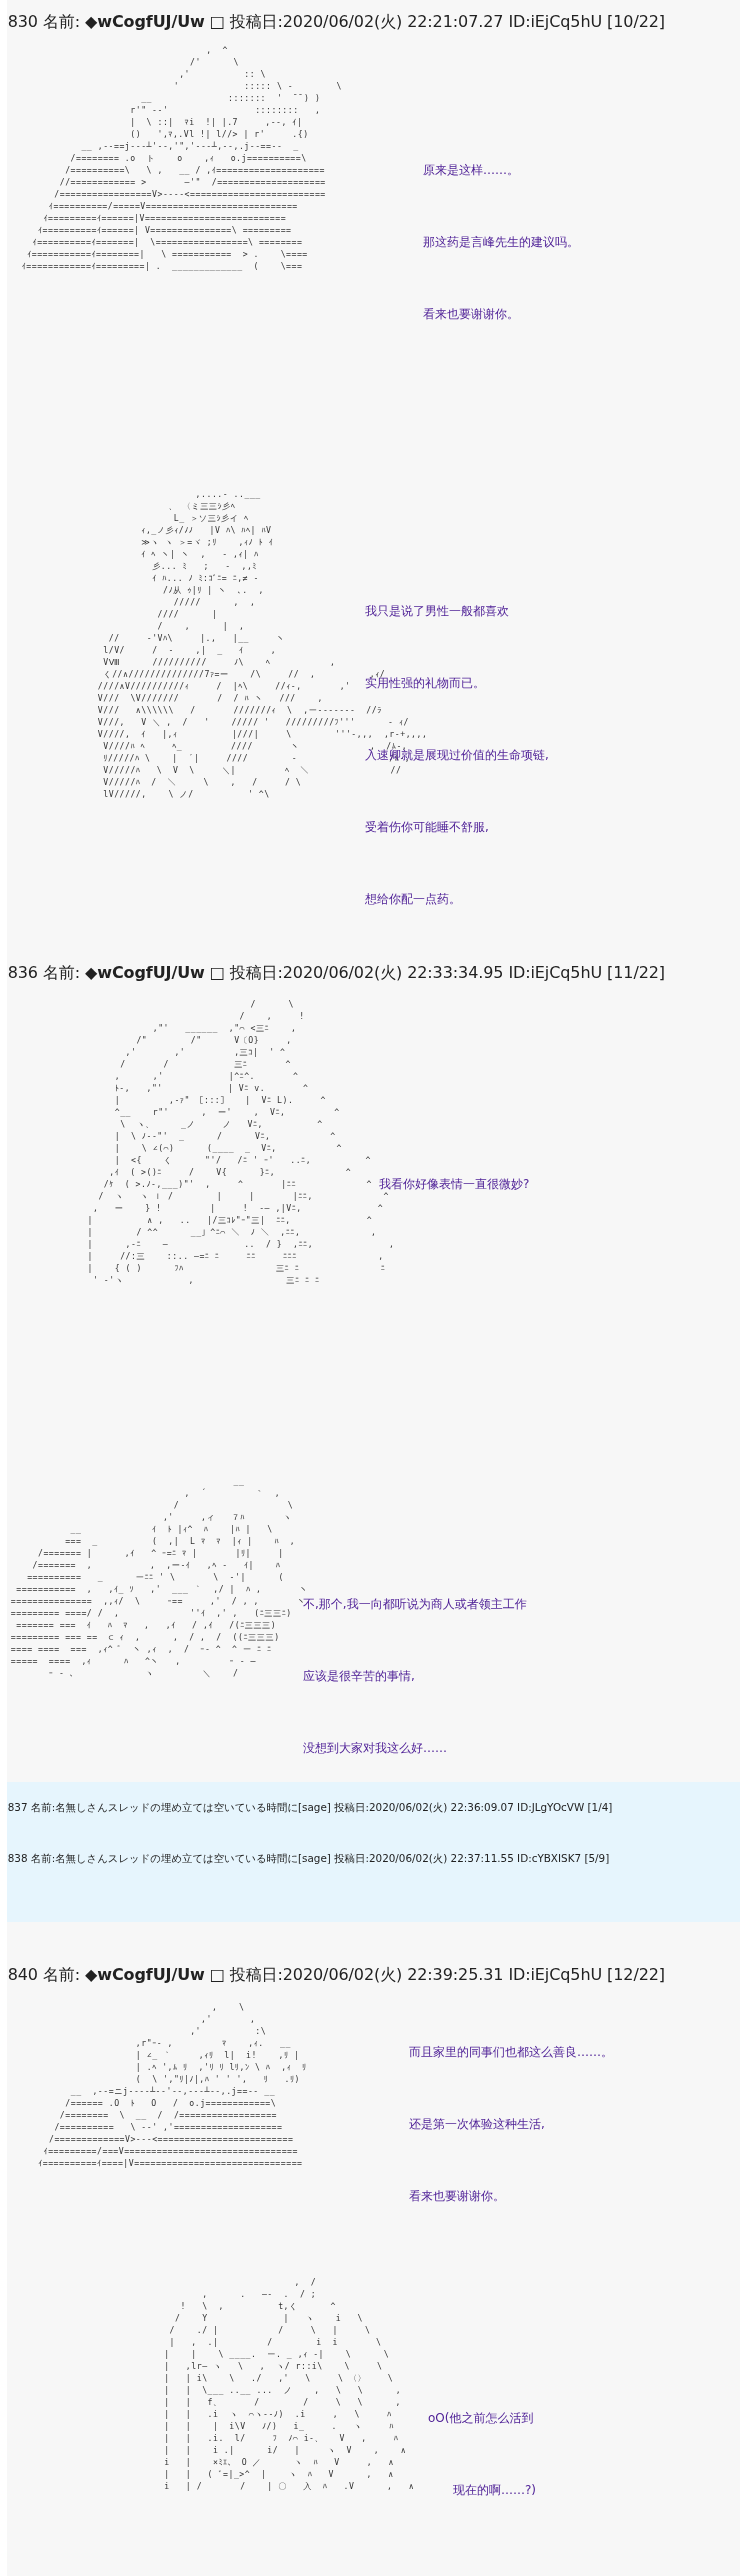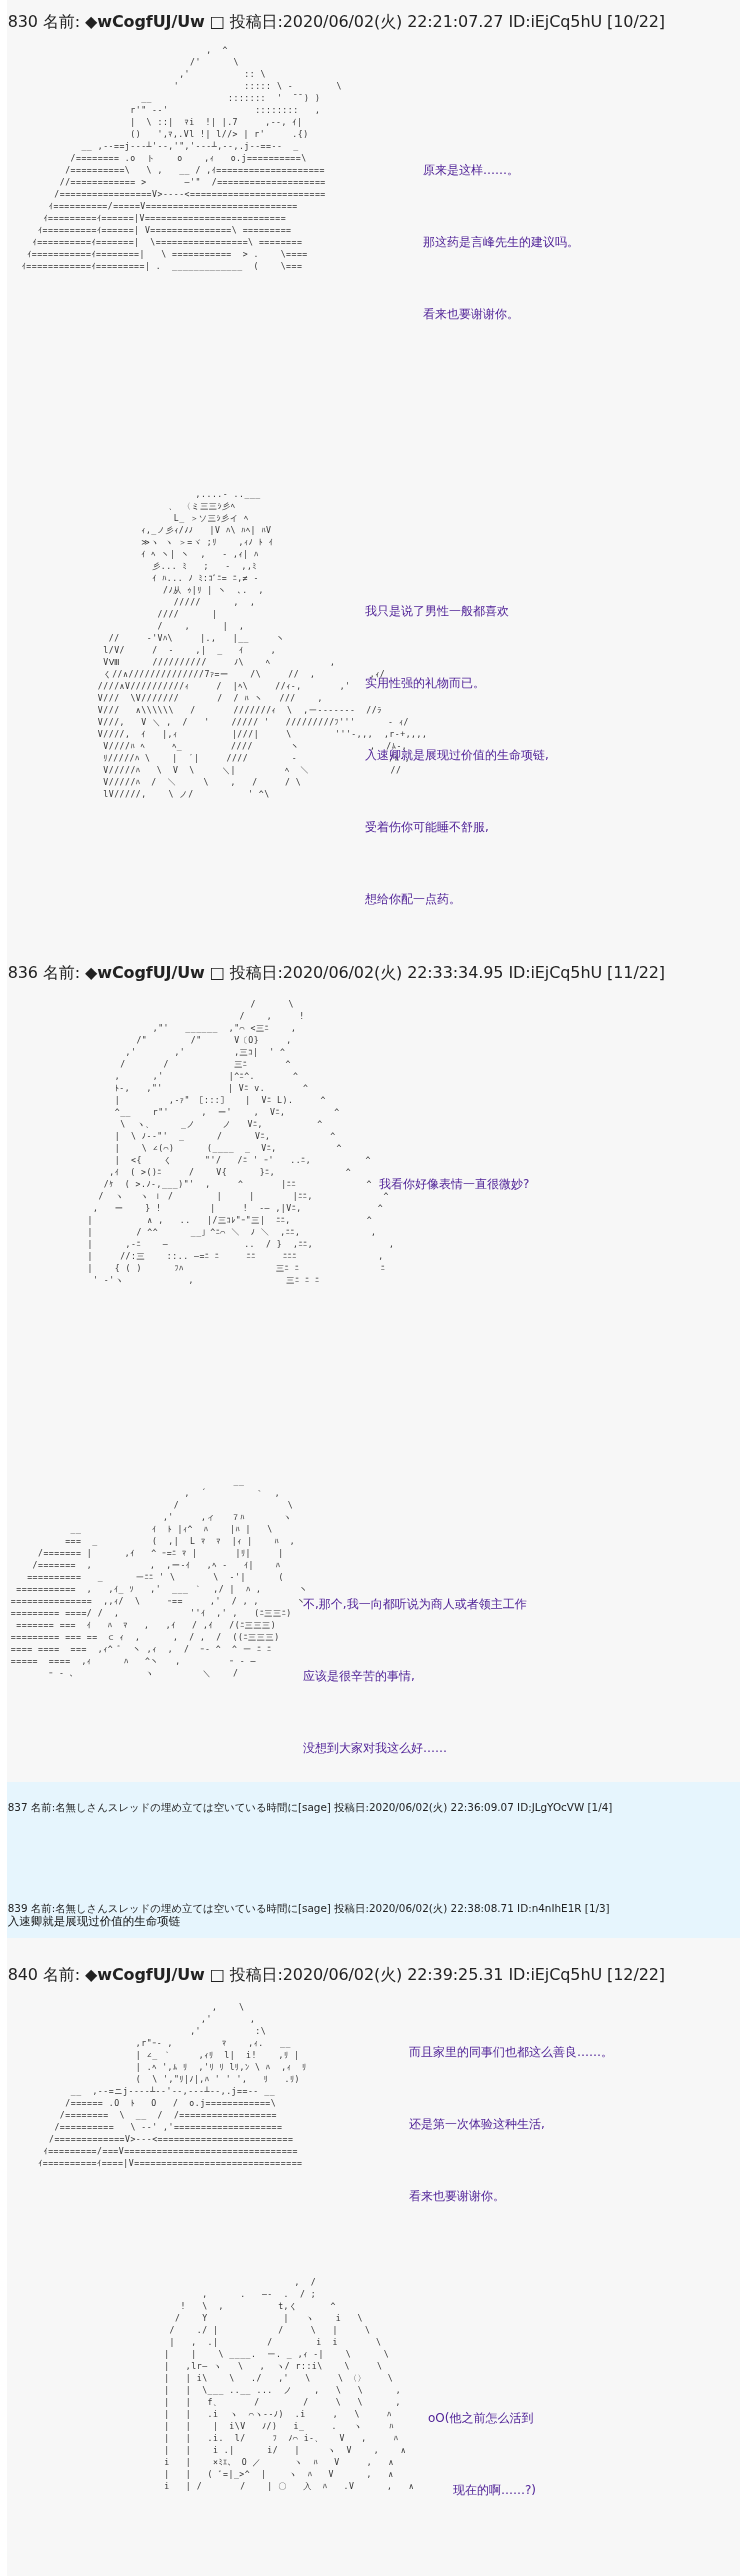--- a/index.html
+++ b/index.html
@@ -18,21 +18,21 @@
   .dialogue {
     position: absolute; font-size: 12px; line-height: 24px; white-space: pre; color: #4c1d95;
   }
   .aa {
     position: absolute; margin: 0;
     font-family: "DejaVu Sans Mono", "Liberation Mono", monospace;
     font-size: 8.2px; line-height: 12px; white-space: pre; color: #333;
     letter-spacing: 0.5px;
   }
   .comments {
-    position: absolute; left: 6.6px; top: 1782px; width: 734px; height: 156px;
+    position: absolute; left: 6.6px; top: 1782px; width: 734px; height: 140px;
     background: #e6f5fd;
   }
   .comment { position: absolute; left: 1.1px; font-size: 10.4px; line-height: 13px; white-space: nowrap; }
   .comment .meta { color: #222; }
   .comment .body { font-size: 11.5px; color: #111; }
 </style>
 </head>
 <body>
 
 <div class="left-margin"></div>
@@ -179,30 +179,27 @@
   <div class="comment" style="top:18.6px">
     <div class="meta">
       <span>837</span>
       <span>名前:</span><span>名無しさんスレッドの埋め立ては空いている時間に[sage]</span>
       <span>投稿日:</span><span>2020/06/02(火) 22:36:09.07</span>
       <span>ID:JLgYOcVW</span>
       <span>[1/4]</span>
     </div>
   </div>
   <div class="comment" style="top:70px">
-  </div>
-  <div class="comment" style="top:120px">
     <div class="meta">
-      <span>839</span>
+      <span>838</span>
       <span>名前:</span><span>名無しさんスレッドの埋め立ては空いている時間に[sage]</span>
-      <span>投稿日:</span><span>2020/06/02(火) 22:38:08.71</span>
-      <span>ID:n4nIhE1R</span>
-      <span>[1/3]</span>
+      <span>投稿日:</span><span>2020/06/02(火) 22:37:11.55</span>
+      <span>ID:cYBXISK7</span>
+      <span>[5/9]</span>
     </div>
-    <div class="body">入速卿就是展现过价值的生命项链</div>
   </div>
 </div>
 
 <div class="post-header" style="top:1965px">
   <span>840</span>
   <span>名前:</span>
   <span class="trip">◆wCogfUJ/Uw</span>
   <span>□</span>
   <span>投稿日:</span><span>2020/06/02(火) 22:39:25.31</span>
   <span>ID:iEjCq5hU</span>

